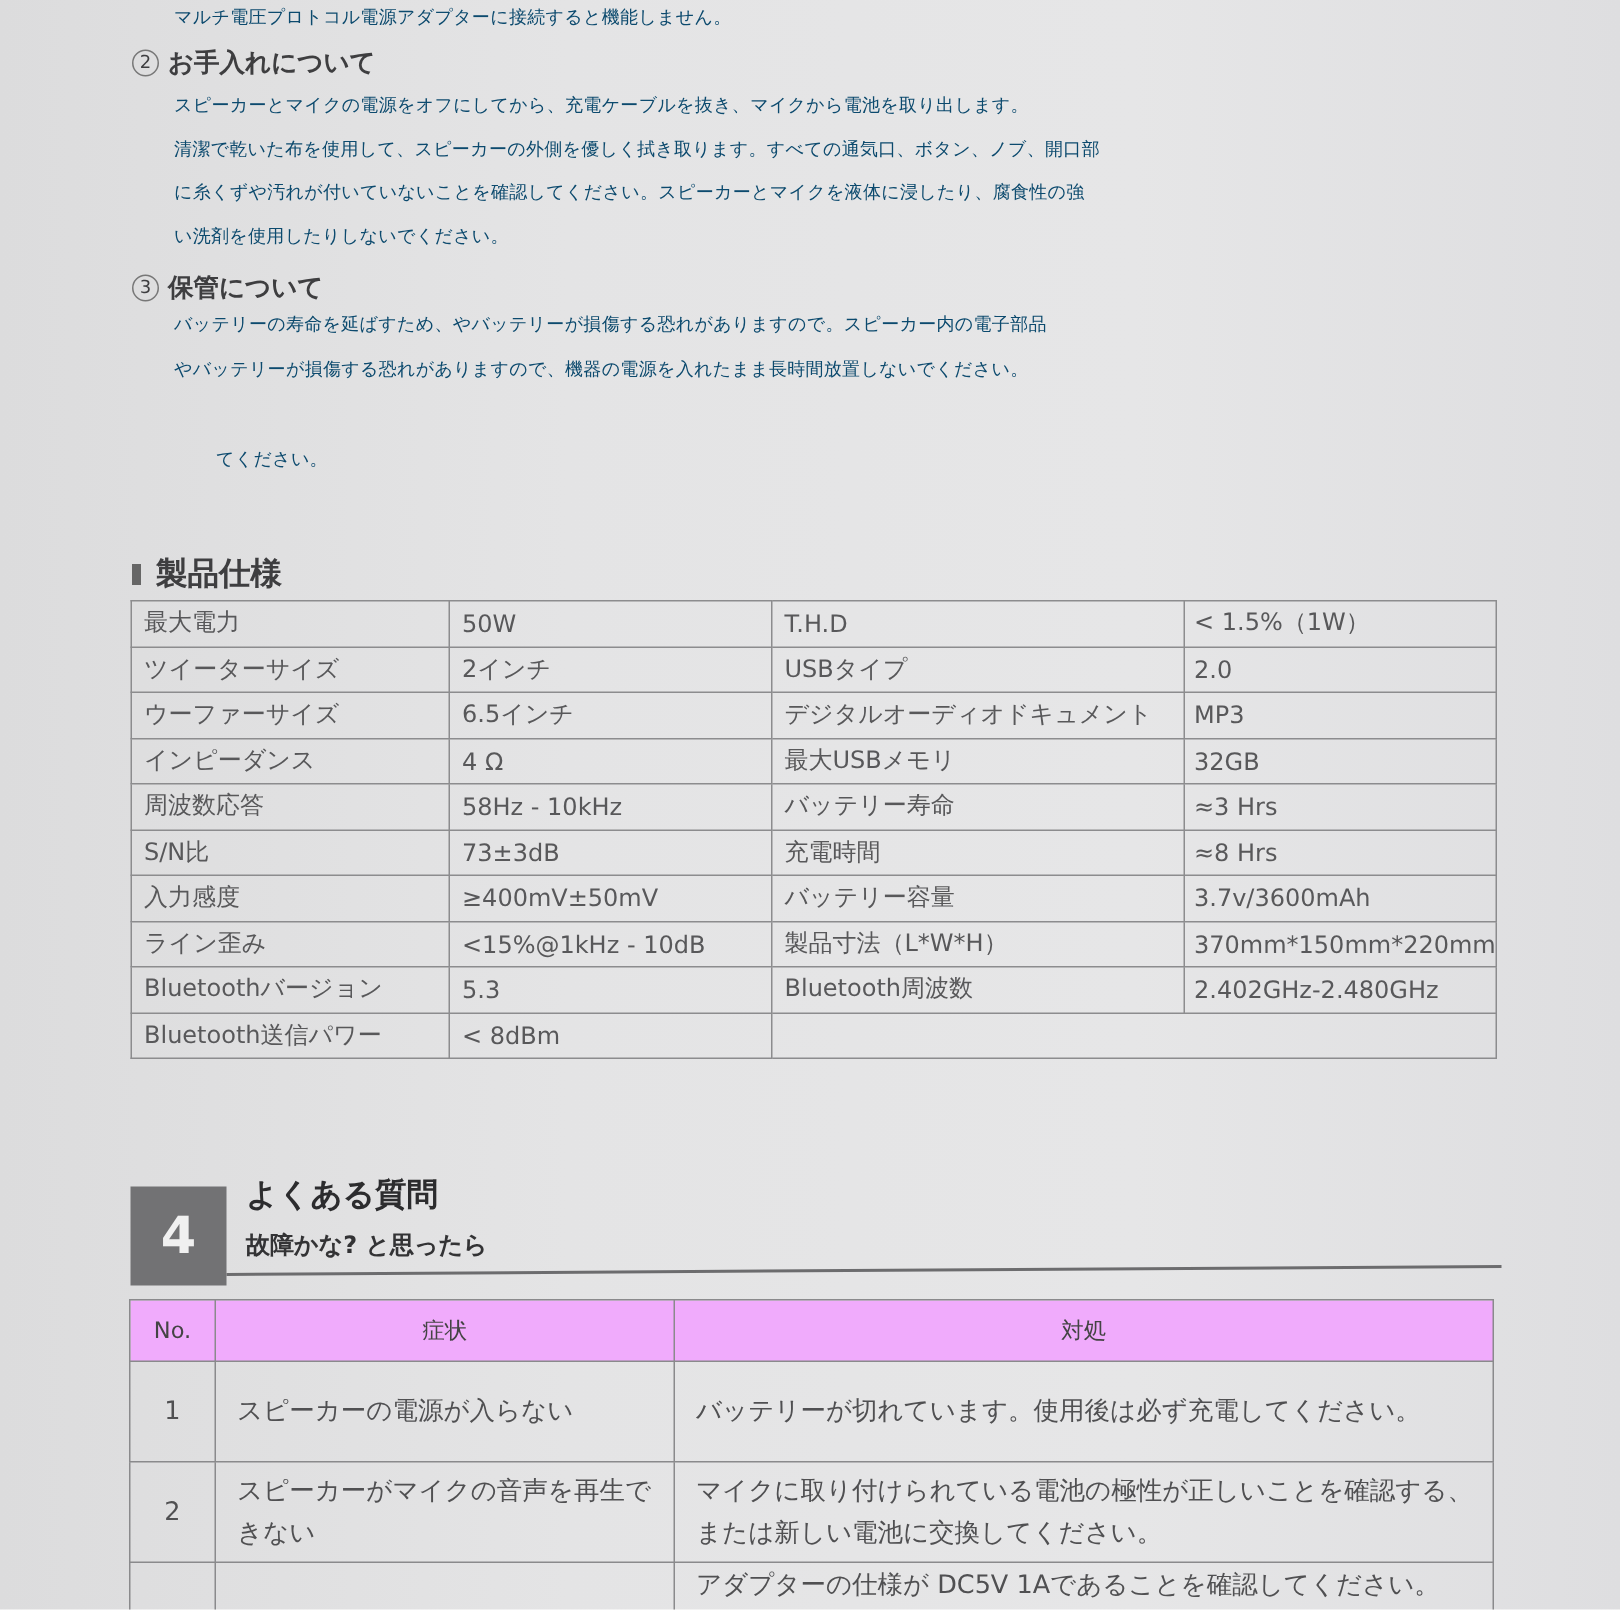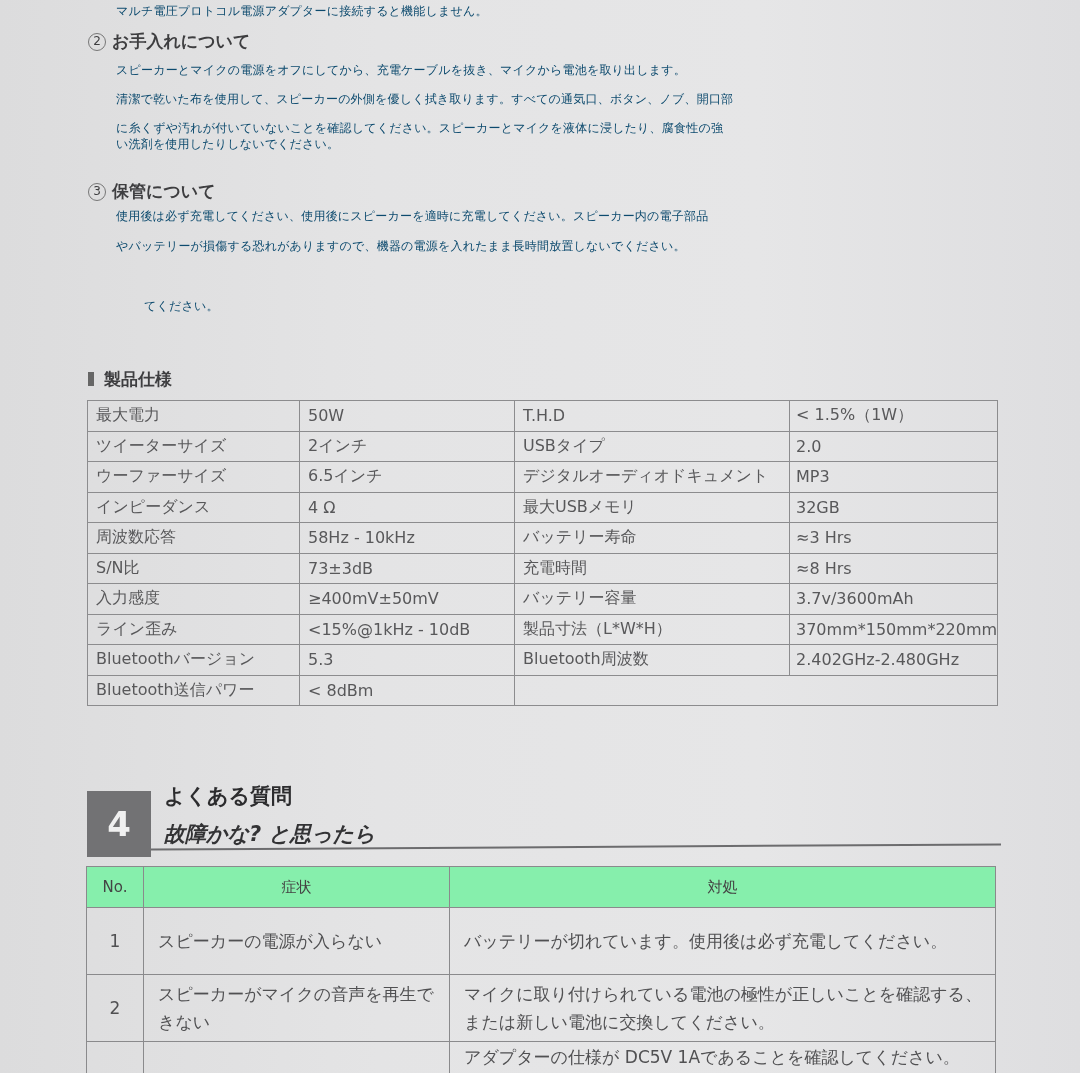--- a/index.html
+++ b/index.html
@@ -7,64 +7,64 @@
     width: 1080px; height: 1073px; overflow: hidden;
     background: linear-gradient(90deg, #dcdcdd 0%, #e4e4e5 35%, #e6e6e7 70%, #dedee0 100%);
     font-family: "DejaVu Sans", sans-serif;
     color: #4a4a4c;
     position: relative;
   }
   .page { position: absolute; left: 0; top: 0; width: 1080px; height: 1073px; }
   .para-line { position: absolute; left: 116px; font-size: 12px; color: #0c4a6e; white-space: nowrap; letter-spacing: 0.2px; }
   .sub-head { position: absolute; left: 88px; font-size: 17px; font-weight: bold; color: #3e3e40; white-space: nowrap; }
   .sub-head .num { display: inline-block; font-size: 12px; width: 16px; height: 16px; border: 1px solid #777; border-radius: 50%; text-align: center; line-height: 15px; margin-right: 6px; vertical-align: 2px; font-weight: normal; }
-  .spec-title { position: absolute; left: 88px; top: 368px; font-size: 17px; font-weight: bold; color: #3e3e40; }
+  .spec-title { position: absolute; left: 88px; top: 368px; font-size: 21px; font-weight: bold; color: #3e3e40; }
   .spec-title .bar { display: inline-block; width: 6px; height: 14px; background: #666; margin-right: 10px; vertical-align: -1px; }
 
   table.spec { position: absolute; left: 87px; top: 400px; border-collapse: collapse; font-size: 16px; color: #58585a; }
   table.spec td { border: 1.5px solid #8c8c8e; height: 29.5px; padding: 0 0 0 8px; white-space: nowrap; }
   table.spec td.k1 { width: 203px; }
   table.spec td.v1 { width: 206px; }
   table.spec td.k2 { width: 266px; }
   table.spec td.v2 { width: 200px; padding-left: 6px; }
 
   .faq-badge { position: absolute; left: 87px; top: 791px; width: 64px; height: 66px; background: #727274; color: #f0f0f0; font-weight: bold; font-size: 34px; text-align: center; line-height: 66px; }
   .faq-title { position: absolute; left: 164px; top: 782px; font-size: 21px; font-weight: bold; color: #2c2c2e; white-space: nowrap; }
-  .faq-sub { position: absolute; left: 164px; top: 820px; font-size: 21px; font-weight: bold; color: #333335; white-space: nowrap; font-style: italic; }
+  .faq-sub { position: absolute; left: 164px; top: 820px; font-size: 16px; font-weight: bold; color: #333335; white-space: nowrap; }
   .faq-rule { position: absolute; left: 151px; top: 846px; width: 850px; height: 2px; background: #6c6c6e; transform: rotate(-0.35deg); }
 
   table.faq { position: absolute; left: 86px; top: 866px; border-collapse: collapse; font-size: 17px; color: #505052; }
   table.faq td, table.faq th { border: 1.5px solid #8a8a8c; }
-  table.faq th { background: #86efac; height: 38px; font-weight: normal; font-size: 15px; color: #444; }
+  table.faq th { background: #f0abfc; height: 38px; font-weight: normal; font-size: 15px; color: #444; }
   table.faq td.no { width: 54px; text-align: center; }
   table.faq td.sym { width: 290px; padding-left: 14px; line-height: 28px; }
   table.faq td.act { width: 530px; padding-left: 14px; line-height: 28px; }
   table.faq tr.r1 td { height: 64px; }
   table.faq tr.r2 td { height: 64px; }
   table.faq tr.r3 td { height: 60px; vertical-align: top; }
 </style>
 </head>
 <body>
 
 <div class="page">
 
   <div class="para-line" style="top:3px;">マルチ電圧プロトコル電源アダプターに接続すると機能しません。</div>
 
   <div class="sub-head" style="top:30px;">
     <span class="num">2</span><span>お手入れについて</span>
   </div>
   <div class="para-line" style="top:62px;">スピーカーとマイクの電源をオフにしてから、充電ケーブルを抜き、マイクから電池を取り出します。</div>
   <div class="para-line" style="top:91px;">清潔で乾いた布を使用して、スピーカーの外側を優しく拭き取ります。すべての通気口、ボタン、ノブ、開口部</div>
   <div class="para-line" style="top:120px;">に糸くずや汚れが付いていないことを確認してください。スピーカーとマイクを液体に浸したり、腐食性の強</div>
-  <div class="para-line" style="top:136px;">い洗剤を使用したりしないでください。</div>
+  <div class="para-line" style="top:149px;">い洗剤を使用したりしないでください。</div>
 
   <div class="sub-head" style="top:180px;">
     <span class="num">3</span><span>保管について</span>
   </div>
-  <div class="para-line" style="top:208px;">使用後は必ず充電してください、使用後にスピーカーを適時に充電してください。スピーカー内の電子部品</div>
+  <div class="para-line" style="top:208px;">バッテリーの寿命を延ばすため、やバッテリーが損傷する恐れがありますので。スピーカー内の電子部品</div>
   <div class="para-line" style="top:238px;">やバッテリーが損傷する恐れがありますので、機器の電源を入れたまま長時間放置しないでください。</div>
   <div class="para-line" style="top:298px;margin-left:28px;">てください。</div>
 
   <div class="spec-title">
     <span class="bar"></span><span>製品仕様</span>
   </div>
 
   <table class="spec">
     <tbody>
       <tr>

